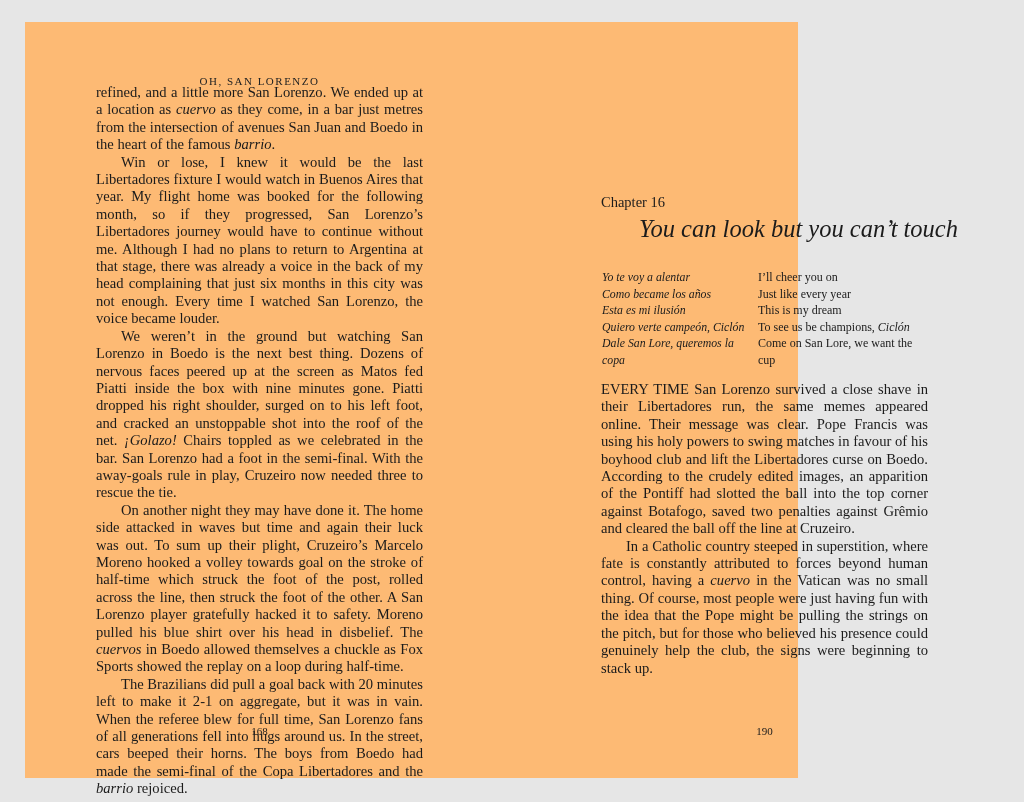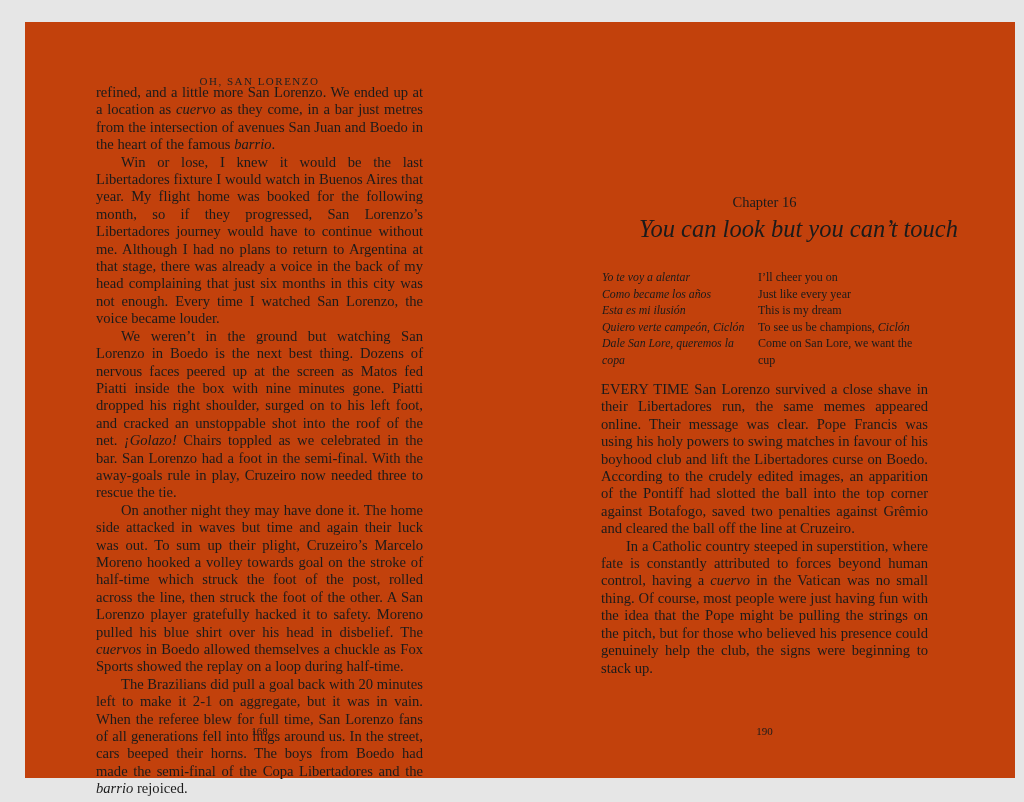--- a/index.html
+++ b/index.html
@@ -5,22 +5,22 @@
   html,body{margin:0;padding:0;}
   body{
     width:1024px;height:802px;
     background:#e6e6e6;
     font-family:"Liberation Serif","DejaVu Serif",serif;
     color:#1b1b1b;
     -webkit-font-smoothing:antialiased;
   }
   .canvas{position:relative;width:1024px;height:802px;background:#e6e6e6;overflow:hidden;}
   .spread{
-    position:absolute;left:25px;top:22px;width:990px;height:756px;
-    background:#c2410c;
+    position:absolute;left:25px;top:22px;width:773px;height:756px;
+    background:#fdba74;
   }
   .page{position:absolute;top:0;height:100%;}
   .page-left{left:71px;width:327px;}
   .page-right{left:576px;width:327px;}
 
   .running-head{
     position:absolute;top:53px;left:0;right:0;
     text-align:center;
     font-size:11px;letter-spacing:1.5px;
     color:#222;
@@ -32,21 +32,21 @@
     text-justify:inter-word;
   }
   .page-left .body-text{top:62px;}
   .page-right .body-text{top:359px;}
   .para{margin:0;}
   .para.indent{text-indent:25px;}
   .it{font-style:italic;}
 
   .chapter-label{
     position:absolute;top:172px;left:0;right:0;
-    text-align:center;font-size:14.5px;
+    font-size:14.5px;
   }
   .chapter-title{
     position:absolute;top:193px;left:-30px;right:-30px;
     text-align:right;
     font-size:24.5px;font-weight:400;margin:0;
     white-space:nowrap;
     font-style:italic;
   }
   .chant{
     position:absolute;top:247px;left:1px;right:0;

